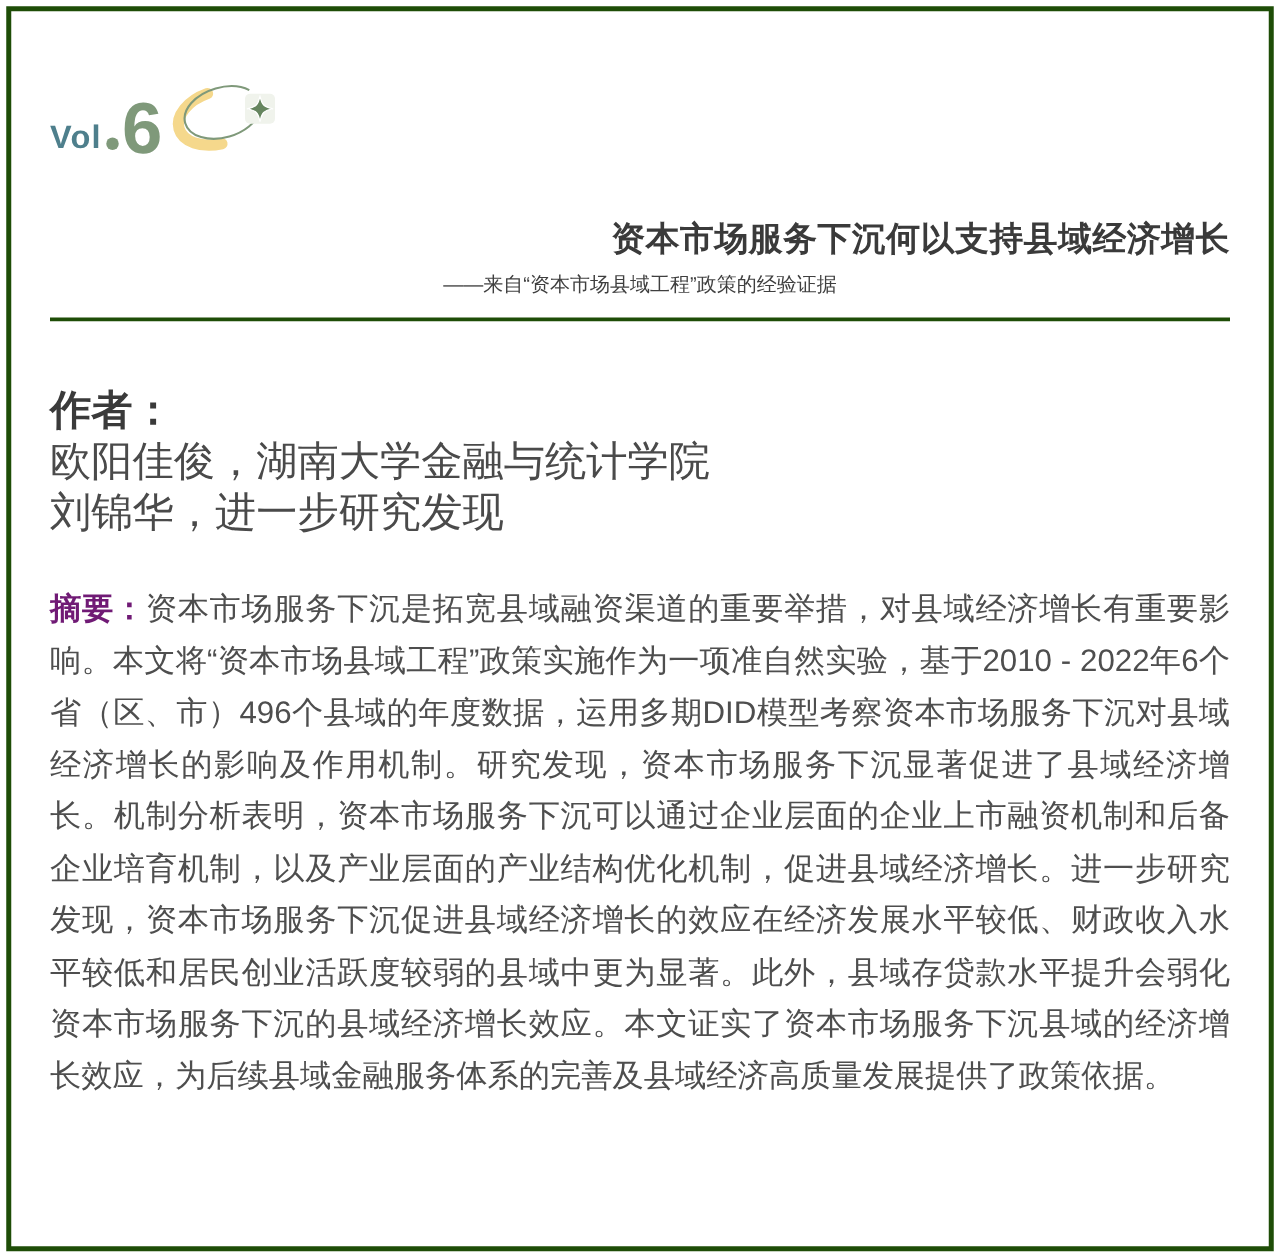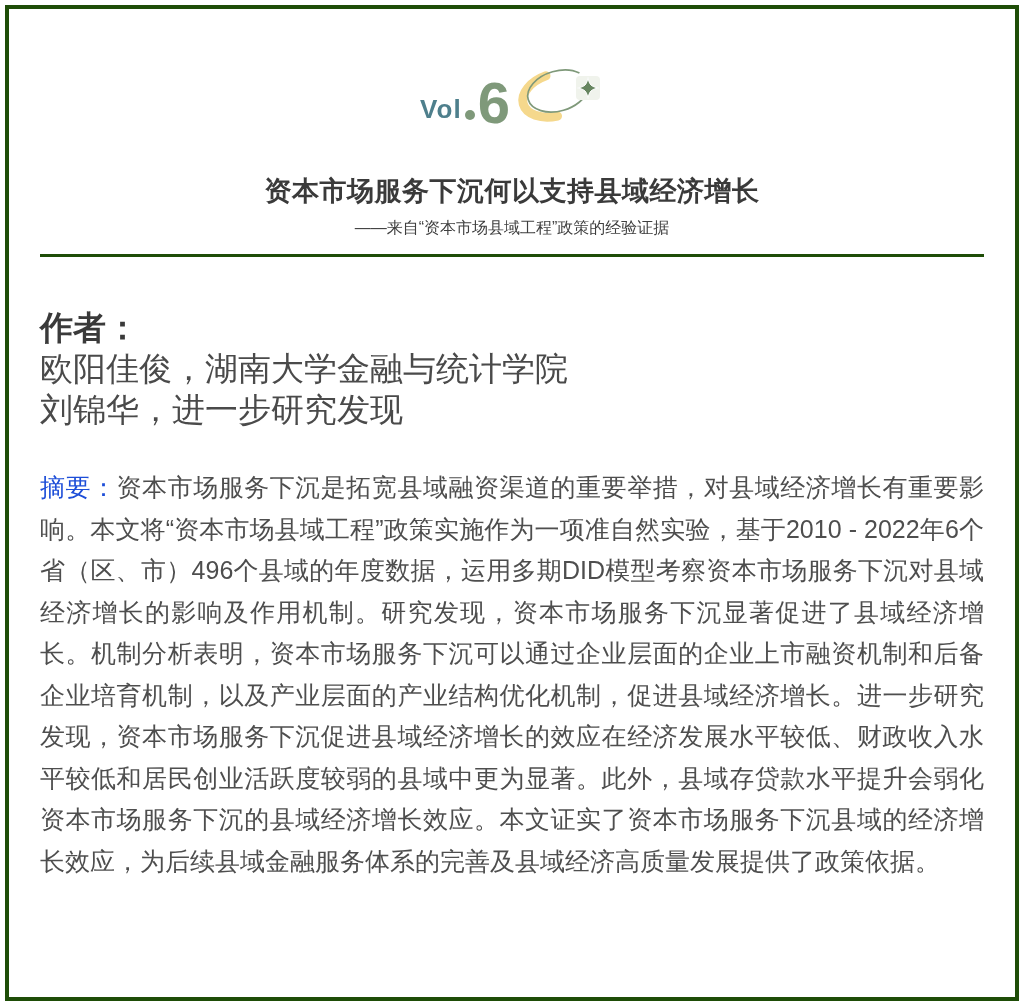--- a/index.html
+++ b/index.html
@@ -23,21 +23,21 @@
   }
   .content {
     padding: 0 31px;
   }
 
   
   .masthead {
     margin-top: 46px;
     height: 72px;
     display: flex;
-    justify-content: center;
+    justify-content: flex-start;
     align-items: flex-end;
   }
   .vol-label {
     font-size: 26px;
     font-weight: bold;
     color: #4e7f8c;
     letter-spacing: 1px;
     padding-bottom: 2px;
   }
   .vol-dot {
@@ -50,21 +50,21 @@
     font-size: 58px;
     font-weight: bold;
     color: #7f997a;
     line-height: 0.82;
   }
   .ring-ornament { margin: 0 0 -8px 2px; }
 
   
   .title {
     margin-top: 46px;
-    text-align: center;
+    text-align: right;
     font-size: 27px;
     font-weight: bold;
     color: #3a3a3a;
     letter-spacing: 0.5px;
   }
   .subtitle {
     margin-top: 9px;
     text-align: center;
     font-size: 16px;
     font-weight: 400;
@@ -90,22 +90,22 @@
 
   
   .abstract {
     margin-top: 37px;
     font-size: 25px;
     color: #4e4e4e;
     line-height: 41.5px;
     text-align: justify;
   }
   .abstract .label {
-    font-weight: normal;
-    color: #1d4ed8;
+    font-weight: bold;
+    color: #701a75;
   }
 
   
   .keywords {
     margin-top: 25px;
     font-size: 25px;
     color: #4a4a4a;
     line-height: 41px;
     white-space: nowrap;
   }

